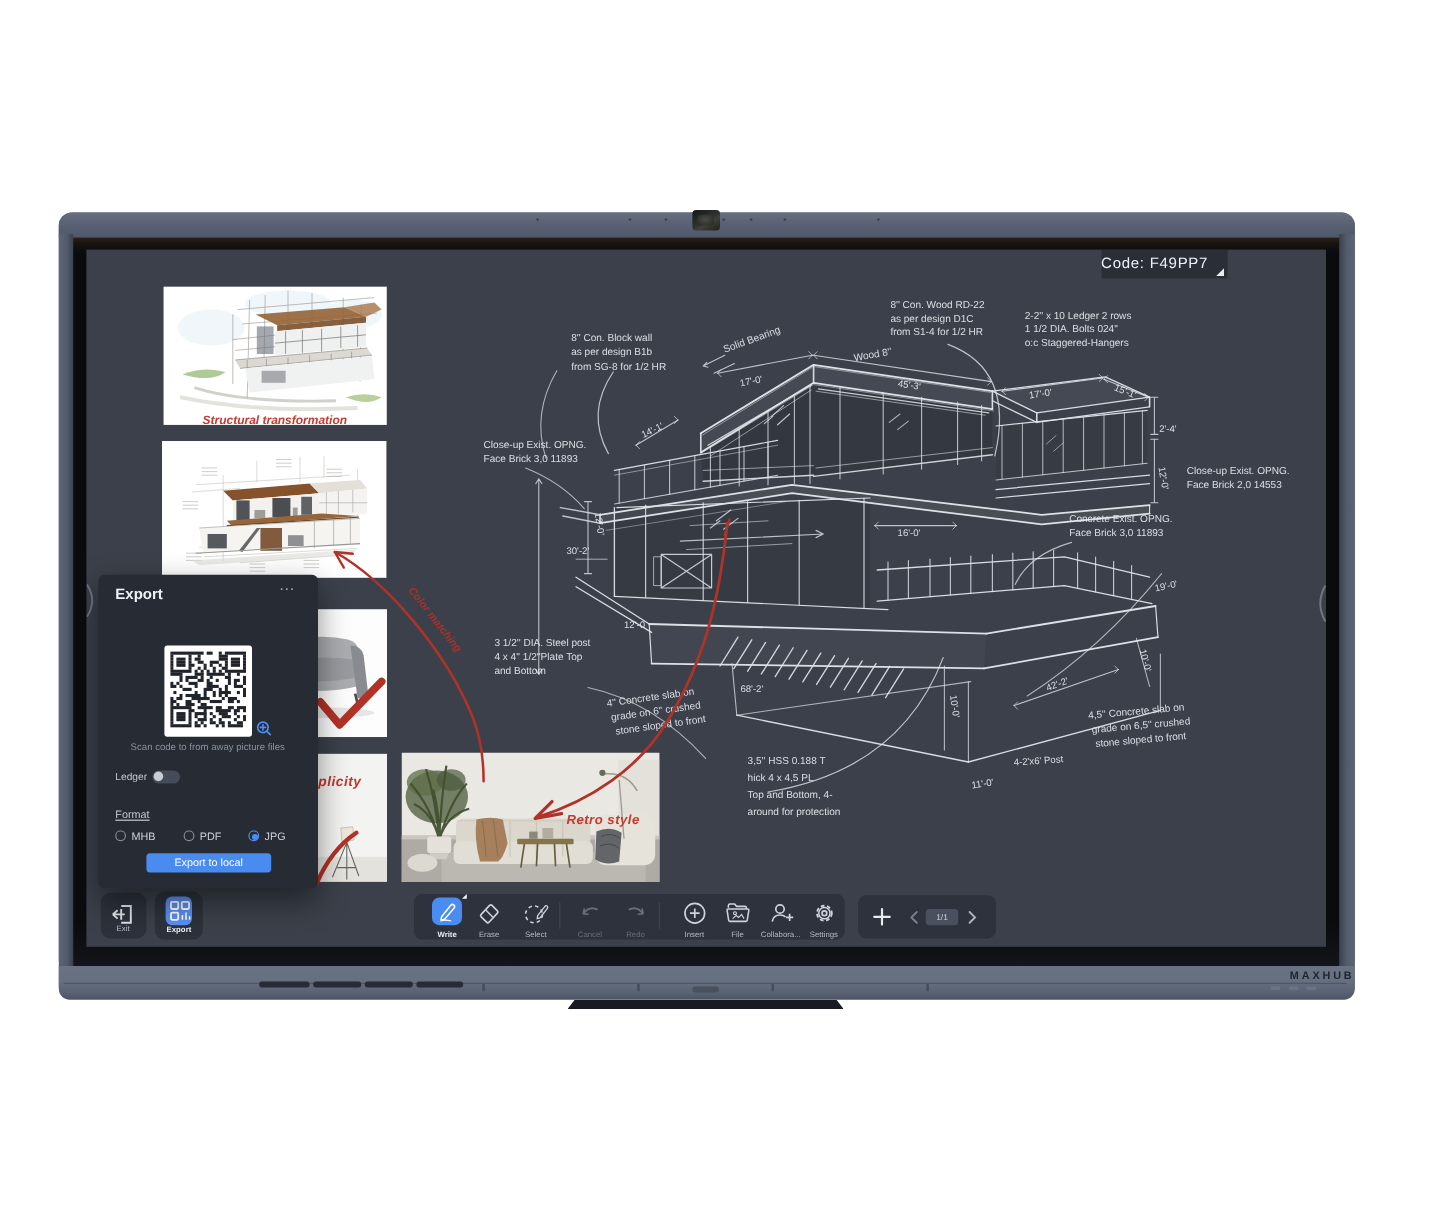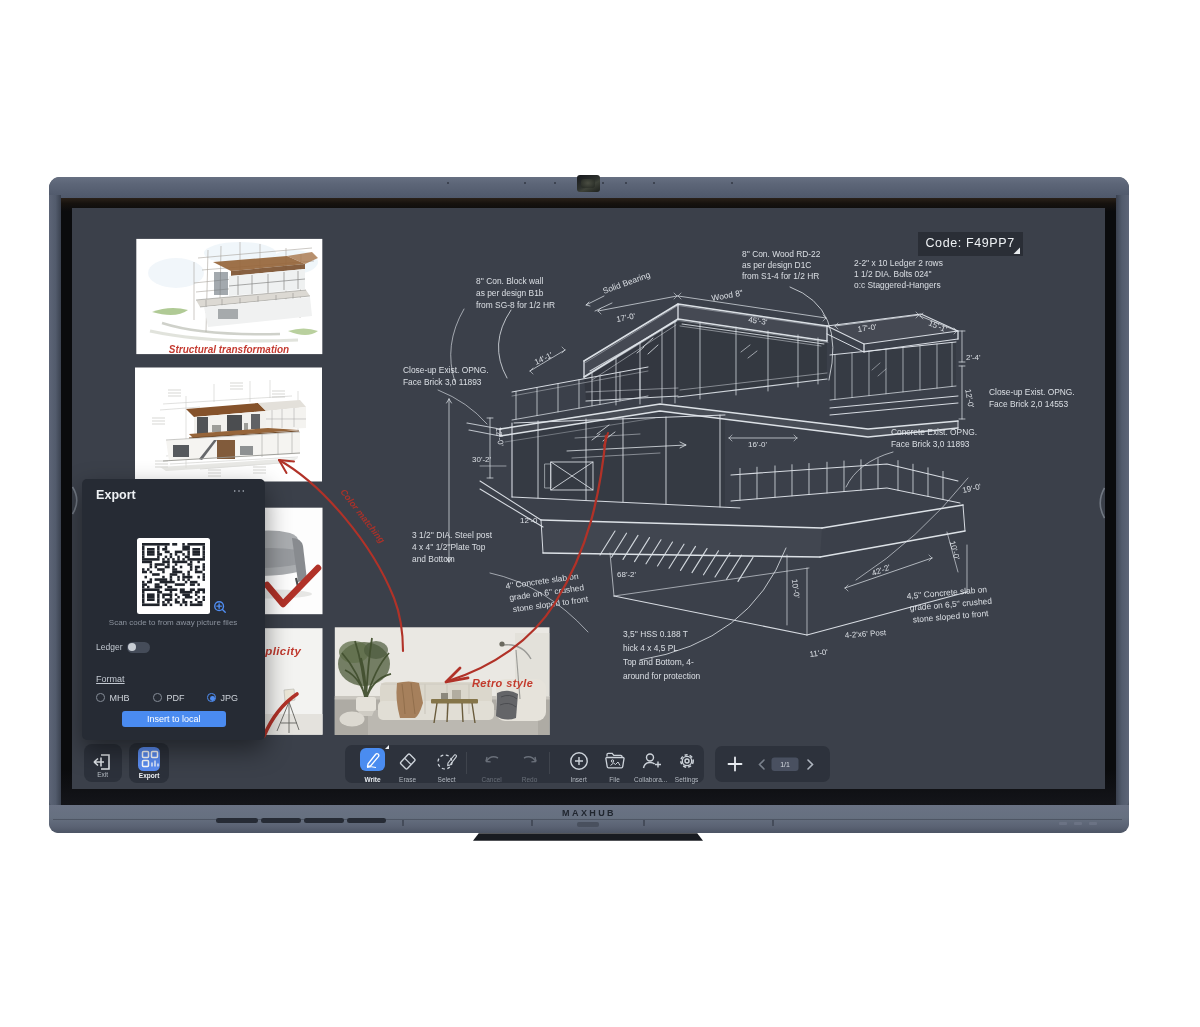--- a/index.html
+++ b/index.html
@@ -9,37 +9,37 @@
   background:linear-gradient(180deg,#677082 0%,#5d6678 30%,#4f586a 100%); }
 .bz-left { position:absolute; left:0; top:18px; width:12.2px; height:614px; border-radius:0 0 0 9px;
   background:linear-gradient(90deg,#5d6577 0%,#525b6c 55%,#3a414f 100%); }
 .bz-right { position:absolute; right:0; top:18px; width:12.5px; height:614px; border-radius:0 0 9px 0;
   background:linear-gradient(270deg,#5d6577 0%,#525b6c 55%,#3a414f 100%); }
 .bz-bottom { position:absolute; left:0; bottom:0; width:100%; height:28.6px; border-radius:0 0 9px 9px;
   background:linear-gradient(180deg,#6a7284 0%,#667080 45%,#5a6273 78%,#4c5464 100%); }
 .groove { position:absolute; left:4px; top:14.2px; width:99%; height:1.4px; background:#49505e; opacity:0.8; }
 .slot { position:absolute; top:13.6px; height:4.6px; border-radius:2.3px; background:#262b35; }
 .mark { position:absolute; top:15.5px; width:1.6px; height:6px; background:#454c5a; }
-.maxhub { position:absolute; top:3px; left:0; width:100%; text-align:center; font-weight:bold;
+.maxhub { position:absolute; top:3px; left:0; width:100%; text-align:right; font-weight:bold;
   letter-spacing:2.4px; color:#20262f; font-size:9px; }
 .clogo { position:absolute; top:17.4px; left:528.2px; width:22px; height:5px; border-radius:2px;
   background:#49505e; }
 .port { position:absolute; top:17.5px; width:8px; height:3.2px; background:#6e7687; border-radius:1px; opacity:0.8; }
 .lcd { position:absolute; left:12.2px; top:21.8px; width:1054.9px; height:606.4px;
   background:linear-gradient(180deg,#2a2119 0%,#16120e 0.9%,#0a0b0d 2.2%,#0a0b0d 94%,#14151a 100%); }
 .screen { position:absolute; left:22.3px; top:31.3px; width:1033.5px; height:581.7px; background:#3b404a; overflow:hidden; }
 .cam { position:absolute; left:576.8px; top:175.2px; width:23.4px; height:16.6px; border-radius:3px;
   background:linear-gradient(150deg,#15171b 0%,#2e322e 50%,#3e4239 62%,#1d201c 100%); z-index:5; }
 .cam::after { content:""; position:absolute; left:4.4px; top:4px; width:14px; height:9px; border-radius:3px;
   background:radial-gradient(ellipse at 50% 45%,#4a4d42 0%,#2f332c 70%,#23251f 100%); }
 .dot { position:absolute; top:181.6px; width:2.4px; height:2.4px; border-radius:50%; background:#333945; z-index:6; }
 .stand { position:absolute; left:473px; top:833.3px; width:230px; height:7.5px; background:#181b21;
   clip-path:polygon(2.5% 0, 97.5% 0, 100% 100%, 0 100%); }
 .codebox { position:absolute; left:846px; top:0.7px; width:105px; height:23.6px; background:#2a2e36;
-  color:#eef1f4; font-size:12.5px; text-align:center; line-height:23px; letter-spacing:0.6px;margin-top:24px; }
+  color:#eef1f4; font-size:12.5px; text-align:left; line-height:23px; letter-spacing:0.6px; }
 .codebox svg { position:absolute; right:2px; bottom:1px; }
 .dialog { position:absolute; left:10px; top:271px; width:183px; height:261px; background:#262b34;
   border-radius:5px; box-shadow:0 10px 26px rgba(0,0,0,0.45); z-index:30; }
 .dlg-title { position:absolute; left:14.5px; top:9px; font-size:12.5px; color:#eef1f4; font-weight:bold; }
 .dlg-dots { position:absolute; right:18px; top:4px; font-size:13px; color:#9aa1ab; letter-spacing:1px; }
 .qrbox { position:absolute; left:55.5px; top:59px; width:73px; height:76px; background:#fff; border-radius:2.5px; }
 .mag { position:absolute; left:131px; top:121px; }
 .scan { position:absolute; left:0; top:139px; width:100%; text-align:center; font-size:8px; color:#8b929d; }
 .enc-label { position:absolute; left:14.5px; top:163px; font-size:8.5px; color:#c3c9d1; }
 .toggle { position:absolute; left:45px; top:163px; width:23px; height:11px; border-radius:5.5px; background:#454c59; }
@@ -641,21 +641,21 @@
   <div class="enc-label">Ledger</div>
   <div class="toggle">
           <div class="knob"></div>
         </div>
   <div class="fmt-label">Format</div>
   <div class="radios">
     <span class="radio"></span><span class="rlabel">MHB</span>
     <span class="radio r2"></span><span class="rlabel">PDF</span>
     <span class="radio sel"></span><span class="rlabel">JPG</span>
   </div>
-  <div class="dlg-btn">Insert to local</div>
+  <div class="dlg-btn">Export to local</div>
 </div>
     <div class="btn-sq" style="left:12px;top:536px">
       <svg width="38" height="30" viewBox="0 0 38 30" style="position:absolute;top:3px">
           <g stroke="#dfe3e8" stroke-width="1.6" fill="none">
             <path d="M17,8 h8 v14 h-8"></path>
             <path d="M17,10.5 v9"></path>
             <path d="M10,15 h10 M10,15 l4,-3.5 M10,15 l4,3.5"></path>
           </g>
         </svg>
       <div class="btn-label">Exit</div>

